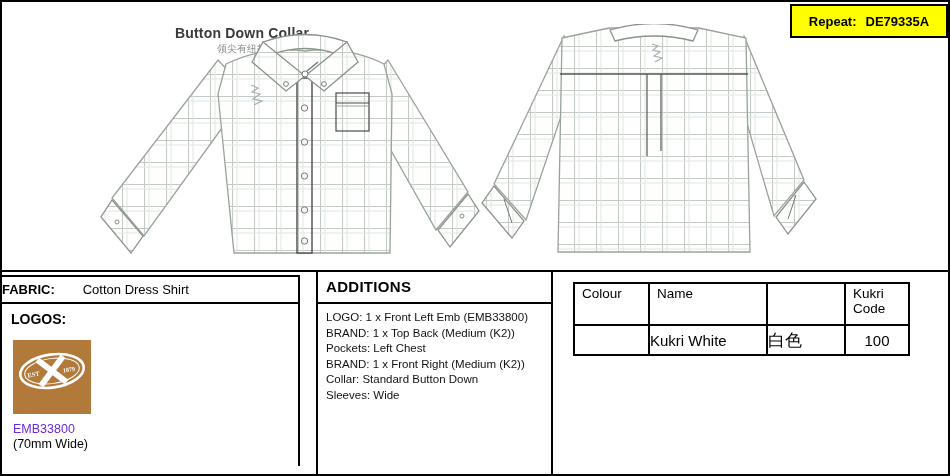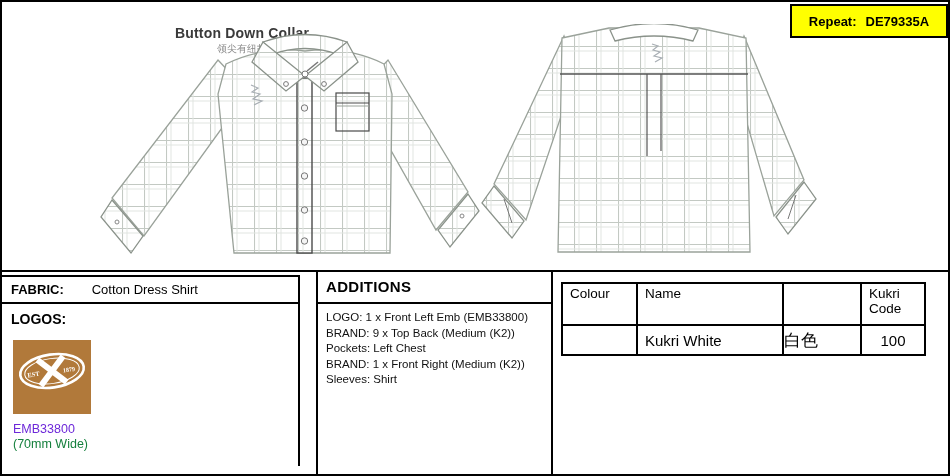--- a/index.html
+++ b/index.html
@@ -18,48 +18,48 @@
 
   .shirt-front { position:absolute; left:98px; top:28px; }
   .shirt-back  { position:absolute; left:462px; top:22px; }
 
   
   .divider { position:absolute; left:0; right:0; top:268px; height:2px; background:#000; }
 
   
   .fabric-box { position:absolute; left:0; top:273px; width:298px; height:29px;
     border-top:2px solid #000; border-bottom:2px solid #000; border-right:2px solid #000;
-    display:flex; align-items:center; padding-left:9px; background:#fff; }
+    display:flex; align-items:center; padding-left:0; background:#fff; }
   .fabric-box .lbl { font-size:13px; font-weight:bold; }
   .fabric-box .val { font-size:13px; margin-left:28px; }
 
   .logos-box { position:absolute; left:0; top:302px; width:298px; bottom:8px;
     border-right:2px solid #000; background:#fff;padding-left:38px; }
   .logos-box .lbl { position:absolute; left:9px; top:7px; font-size:14px; font-weight:bold; }
   .logo-patch { position:absolute; left:11px; top:36px; width:78px; height:74px; }
   .emb-code { position:absolute; left:11px; top:118px; font-size:12.5px; color:#6d28d9; }
-  .emb-size { position:absolute; left:11px; top:133px; font-size:12.5px; color:#15803d; }
+  .emb-size { position:absolute; left:11px; top:133px; font-size:12.5px; color:#000000; }
 
   
   .additions-box { position:absolute; left:314px; top:270px; width:248px; bottom:0;
     border-left:2px solid #000; border-right:2px solid #000; background:#fff; }
   .additions-box .hdr { height:32px; border-bottom:2px solid #000; padding:6px 0 0 8px;
     font-size:15px; font-weight:bold; letter-spacing:.3px; }
   .additions-box ul { list-style:none; padding:6px 24px 0 8px; }
   .additions-box li { font-size:11.5px; line-height:15.5px; color:#111; }
 
   
   .colour-panel { position:absolute; left:549px; top:270px; right:0; bottom:0;
     border-left:2px solid #000; background:#fff; }
-  table.colour { position:absolute; left:8px; top:10px; border-collapse:collapse; }
+  table.colour { position:absolute; left:20px; top:10px; border-collapse:collapse; }
   table.colour th, table.colour td { border:2px solid #000; height:30px; }
   table.colour th { font-size:13.5px; font-weight:normal; text-align:left;
     padding:2px 4px 8px 7px; vertical-align:top; }
-  .col-swatch { width:75px; } .col-name { width:146px;margin-top:44px; } .col-zh { width:78px; } .col-code { width:64px; }
-  td.name { font-size:15px; padding-left:7px; }
+  .col-swatch { width:75px; } .col-name { width:118px;margin-top:44px; } .col-zh { width:78px; } .col-code { width:64px; }
+  td.name { font-size:15px; }
   td.zh   { font-size:17px; }
   td.code { font-size:15px; text-align:center; }
 </style>
 </head>
 <body>
 
 <div class="sheet">
 
   <div class="collar-note">
     <div class="en">Button Down Collar</div>
@@ -167,24 +167,25 @@
       </g>
     </svg>
     <div class="emb-code">EMB33800</div>
     <div class="emb-size">(70mm Wide)</div>
   </div>
 
   <div class="additions-box">
     <div class="hdr">ADDITIONS</div>
     <ul>
       <li>LOGO: 1 x Front Left Emb (EMB33800)</li>
-      <li>BRAND: 9 x Top Back (Medium (K2))</li>
+      <li>BRAND: 1 x Top Back (Medium (K2))</li>
       <li>Pockets: Left Chest</li>
       <li>BRAND: 1 x Front Right (Medium (K2))</li>
-      <li>Sleeves: Shirt</li>
+      <li>Collar: Standard Button Down</li>
+      <li>Sleeves: Wide</li>
     </ul>
   </div>
 
   <div class="colour-panel">
     <table class="colour">
       <thead>
         <tr>
           <th class="col-swatch">Colour</th>
           <th class="col-name">Name</th>
           <th class="col-zh"></th>

